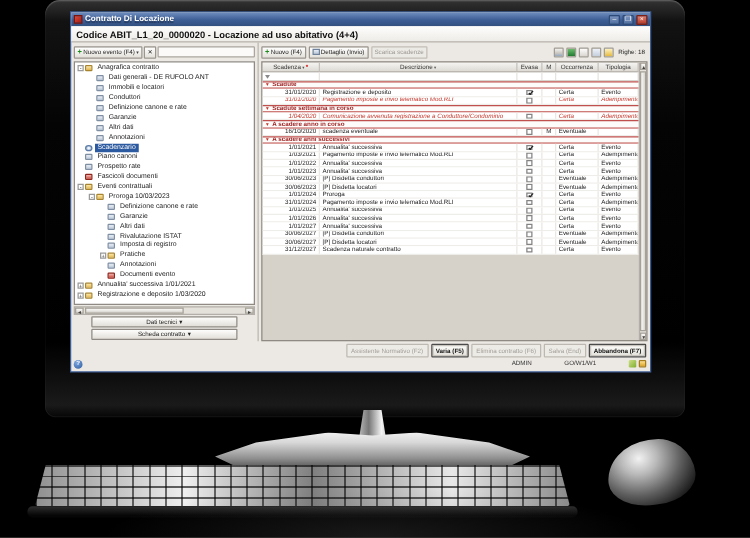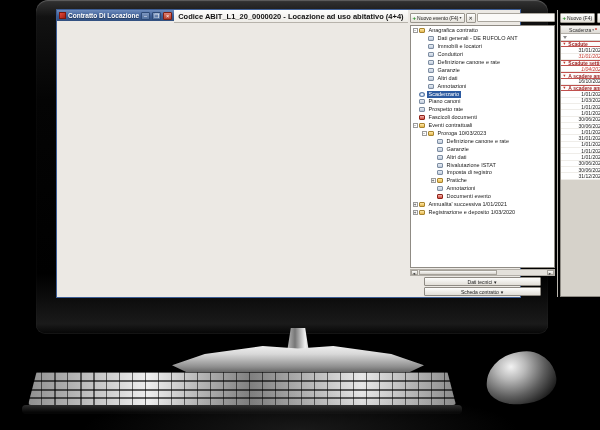--- a/index.html
+++ b/index.html
@@ -25,21 +25,21 @@
       repeating-linear-gradient(90deg, rgba(0,0,0,.55) 0 1.5px, transparent 1.5px 13px),
       repeating-linear-gradient(180deg, rgba(0,0,0,.6) 0 1.5px, transparent 1.5px 8.5px),
       linear-gradient(90deg,#8f8f8f,#efefef 28%,#7f7f7f 52%,#e8e8e8 78%,#8a8a8a);}
   .kb-front{position:absolute;left:0;right:0;bottom:0;height:9px;border-radius:4px;
     background:linear-gradient(180deg,#2e2e2e,#060606 80%);}
   .mouse{position:absolute;left:486px;top:352px;width:70px;height:52px;transform:rotate(-8deg);
     border-radius:55% 45% 48% 52%/62% 62% 44% 44%;
     background:radial-gradient(ellipse at 38% 26%,#f2f2f2 0%,#b8b8b8 24%,#5e5e5e 55%,#141414 84%);}
 
   
-  .screen{position:absolute;left:57px;top:10px;width:463px;height:287px;display:flex;flex-direction:row;
+  .screen{position:absolute;left:57px;top:10px;width:463px;height:287px;display:flex;flex-direction:column;
     background:#ece9e4;box-shadow:0 0 0 1px #39movies;}
   .screen{box-shadow:0 0 0 1px #3c5d95;}
   .titlebar{height:11px;flex:none;display:flex;align-items:center;gap:2px;padding:0 2px;
     background:linear-gradient(180deg,#6e8cbd,#3c5d95 55%,#32507f);color:#fff;}
   .app-ico{width:7px;height:7px;flex:none;background:linear-gradient(135deg,#e0493c,#9f1d12);border:1px solid #7a150c;
     color:#fff;font-size:5px;line-height:5px;text-align:center;font-weight:bold;}
   .t-title{font-size:6.5px;font-weight:bold;flex:1;white-space:nowrap;overflow:hidden;text-shadow:0 1px 1px rgba(0,0,0,.4);}
   .wbtn{width:9px;height:8px;flex:none;font-size:5.5px;line-height:7px;text-align:center;color:#fff;
     background:linear-gradient(#7d96c0,#51709f);border:1px solid #2e4a77;border-radius:1px;}
   .wbtn.close{background:linear-gradient(#e08173,#b33a28);border-color:#7d2013;}

